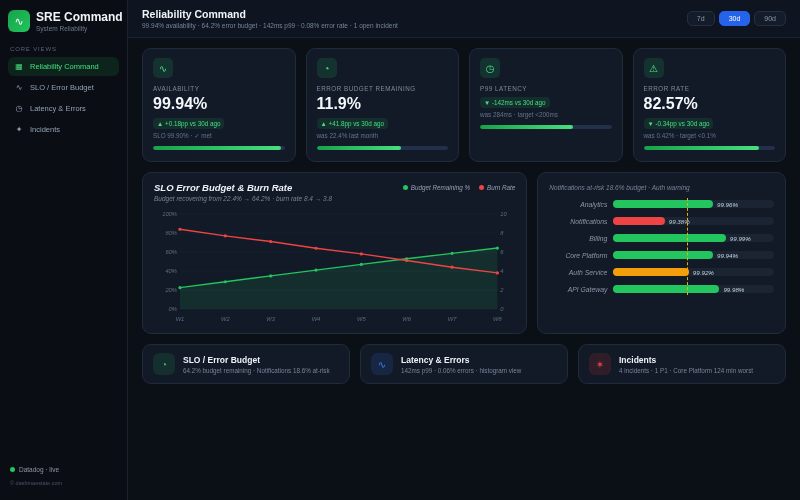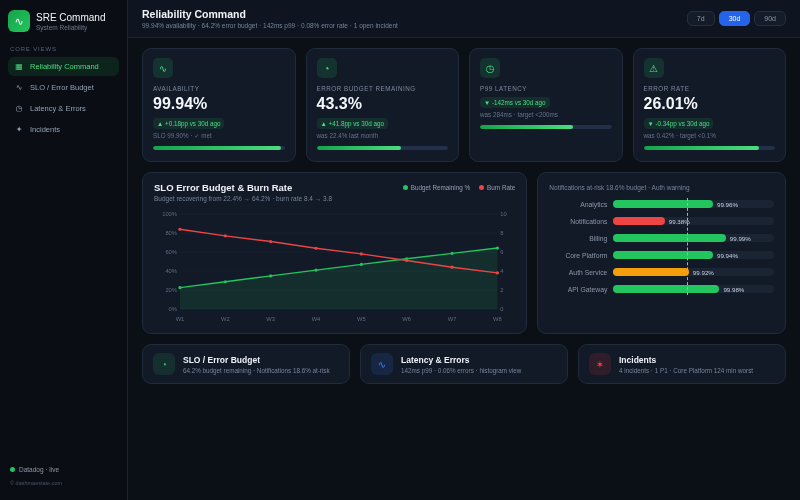--- a/index.html
+++ b/index.html
@@ -10,21 +10,21 @@
     font-family:"Liberation Sans","DejaVu Sans",sans-serif;
   }
   .app { display:flex; width:800px; height:500px; }
 
   
   .sidebar { width:128px; min-width:128px; background:#0a0d13; border-right:1px solid #1b2331;
              display:flex; flex-direction:column; padding:10px 8px; }
   .brand { display:flex; gap:6px; align-items:center; }
   .brand-logo { width:22px; height:22px; border-radius:6px; background:linear-gradient(135deg,#16a34a,#22c55e);
                 color:#fff; font-size:11px; display:flex; align-items:center; justify-content:center; flex-shrink:0; }
-  .brand-title { font-size:10px; font-weight:normal; color:#f1f5f9; white-space:nowrap;text-align:right; }
+  .brand-title { font-size:12px; font-weight:bold; color:#f1f5f9; white-space:nowrap;text-align:right; }
   .brand-sub { font-size:6.5px; color:#6b7a8d; margin-top:1px; }
   .section-label { font-size:6px; letter-spacing:.14em; color:#55657a; margin:14px 2px 5px; }
   .nav-item { display:flex; align-items:center; gap:6px; padding:5px 6px; border-radius:6px;
               font-size:7.5px; color:#93a1b3; margin-bottom:2px; cursor:pointer; white-space:nowrap; }
   .nav-item.active { background:rgba(34,197,94,.13); color:#4ade80; }
   .nav-icon { font-size:8px; width:10px; text-align:center; flex-shrink:0; }
   .sidebar-footer { margin-top:auto; padding:4px 2px; }
   .status { display:flex; align-items:center; gap:4px; font-size:6.5px; color:#8b98a9; }
   .dot { width:5px; height:5px; border-radius:50%; background:#22c55e; flex-shrink:0; }
   .copyright { font-size:5.5px; color:#4a5568; margin-top:7px; }
@@ -51,21 +51,21 @@
   .kpi-label { font-size:6.3px; letter-spacing:.08em; color:#7d8a9c; margin-top:7px; white-space:nowrap; }
   .kpi-value { font-size:16px; font-weight:bold; color:#f4f8fc; margin-top:3px; }
   .kpi-meta { display:flex; flex-wrap:wrap; gap:3px; align-items:center; margin-top:5px; min-height:17px; }
   .badge { font-size:6.3px; background:rgba(34,197,94,.13); color:#4ade80; padding:2px 4px;
            border-radius:4px; white-space:nowrap; }
   .note { font-size:6.3px; color:#64748b; }
   .kpi-bar { height:4px; border-radius:2px; background:#22304a; margin-top:7px; overflow:hidden; }
   .kpi-fill { height:4px; border-radius:2px; background:linear-gradient(90deg,#16a34a,#4ade80); }
 
   
-  .charts-row { display:grid; grid-template-columns:1.55fr 1fr; gap:10px; align-items:stretch; }
+  .charts-row { display:grid; grid-template-columns:1.55fr 1fr; gap:10px; align-items:stretch;font-style:italic; }
   .chart-card { padding:9px 11px; }
   .chart-head { display:flex; justify-content:space-between; align-items:flex-start; }
   .chart-title { font-size:9.5px; font-weight:bold; color:#eef3f9; }
   .chart-sub { font-size:6.5px; color:#758699; margin-top:2px; }
   .legend { display:flex; gap:9px; margin-top:2px; }
   .legend-item { display:flex; align-items:center; gap:3px; font-size:6.3px; color:#93a1b3; }
   .ldot { width:5px; height:5px; border-radius:50%; display:inline-block; }
   .linechart { display:block; width:100%; height:116px; margin-top:6px; }
 
   .services { margin-top:9px; position:relative; }
@@ -147,21 +147,21 @@
               <span class="badge">▲ +0.18pp vs 30d ago</span>
               <span class="note">SLO 99.90% · ✓ met</span>
             </div>
             <div class="kpi-bar">
               <div class="kpi-fill" style="width: 97%;"></div>
             </div>
           </div>
           <div class="card kpi">
             <div class="kpi-icon">◔</div>
             <div class="kpi-label">ERROR BUDGET REMAINING</div>
-            <div class="kpi-value">43.3%</div>
+            <div class="kpi-value">11.9%</div>
             <div class="kpi-meta">
               <span class="badge">▲ +41.8pp vs 30d ago</span>
               <span class="note">was 22.4% last month</span>
             </div>
             <div class="kpi-bar">
               <div class="kpi-fill" style="width: 64%;"></div>
             </div>
           </div>
           <div class="card kpi">
             <div class="kpi-icon">◷</div>
@@ -170,21 +170,21 @@
               <span class="badge">▼ -142ms vs 30d ago</span>
               <span class="note">was 284ms · target &lt;200ms</span>
             </div>
             <div class="kpi-bar">
               <div class="kpi-fill" style="width: 71%;"></div>
             </div>
           </div>
           <div class="card kpi">
             <div class="kpi-icon">⚠</div>
             <div class="kpi-label">ERROR RATE</div>
-            <div class="kpi-value">26.01%</div>
+            <div class="kpi-value">82.57%</div>
             <div class="kpi-meta">
               <span class="badge">▼ -0.34pp vs 30d ago</span>
               <span class="note">was 0.42% · target &lt;0.1%</span>
             </div>
             <div class="kpi-bar">
               <div class="kpi-fill" style="width: 88%;"></div>
             </div>
           </div>
         </div>
 

